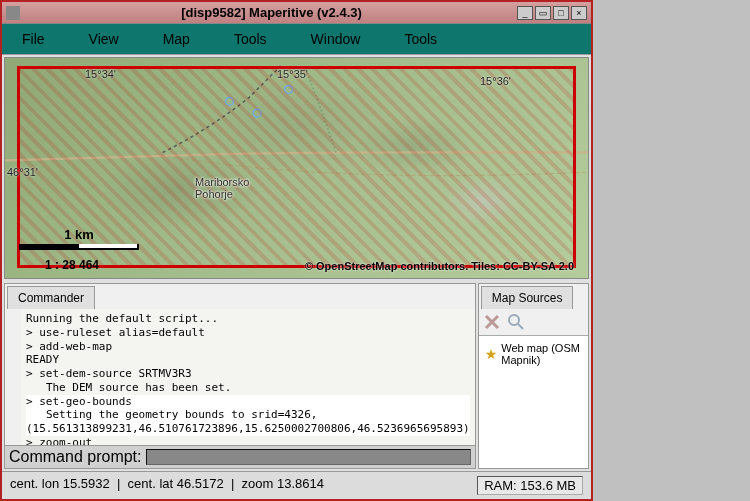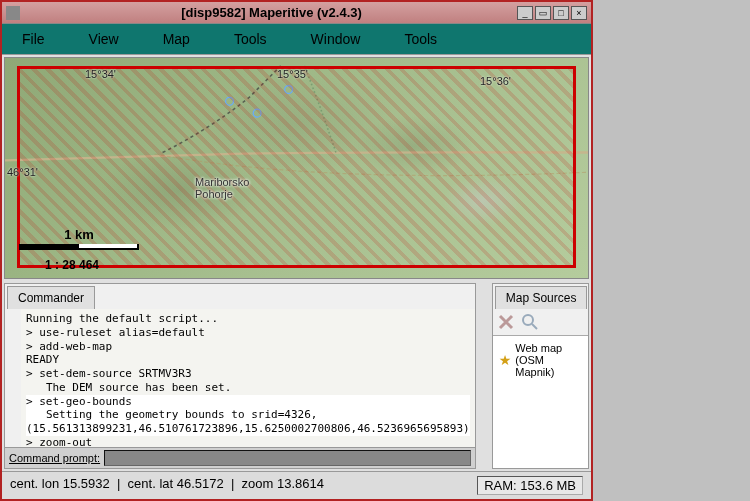--- a/index.html
+++ b/index.html
@@ -20,29 +20,29 @@
   radial-gradient(ellipse 40px 25px at 82% 65%, rgba(200,200,200,0.5), transparent); }
 .map-roads { position: absolute; inset: 0; }
 .sel-border { position: absolute; left: 12px; right: 12px; top: 8px; bottom: 10px; border: 3px solid #c00; background: repeating-linear-gradient(45deg, transparent, transparent 6px, rgba(200,0,0,0.15) 6px, rgba(200,0,0,0.15) 10px); }
 .grid-label { position: absolute; font-size: 11px; color: #222; text-shadow: 0 0 2px #fff; }
 .place-label { position: absolute; font-size: 11px; color: #333; text-shadow: 0 0 3px #fff, 0 0 3px #fff; }
 .scalebar { position: absolute; left: 14px; bottom: 28px; }
 .scalebar-line { width: 120px; height: 6px; border: 2px solid #000; border-top: none; background: linear-gradient(to right, #000 0%, #000 50%, #fff 50%, #fff 100%); }
 .scalebar-text { font-size: 13px; font-weight: bold; color: #000; margin-bottom: 2px; text-align: center; }
 .scale-ratio { position: absolute; left: 40px; bottom: 6px; font-size: 12px; font-weight: bold; color: #000; }
 .attribution { position: absolute; right: 14px; bottom: 6px; font-size: 11px; font-weight: bold; color: #000; text-shadow: 0 0 2px #fff; }
-.bottom-area { flex: 1; display: flex; gap: 16px; padding: 2px; min-height: 0; }
+.bottom-area { flex: 1; display: flex; gap: 2px; padding: 2px; min-height: 0; }
 .panel { display: flex; flex-direction: column; border: 1px solid #999; background: #f0f0f0; }
 .panel-left { flex: 0 0 437px; }
 .panel-right { flex: 1; }
 .panel-tab { background: #e0e0e0; border-bottom: 1px solid #999; padding: 4px 10px; font-size: 12px; width: fit-content; border: 1px solid #999; border-bottom: none; margin: 2px 0 0 2px; }
 .console { flex: 1; background: #f4f4f0; font-family: monospace; font-size: 11px; padding: 3px 5px; overflow: auto; white-space: pre-wrap; line-height: 1.25; margin-left: 16px; }
 .hl-line { background: #fff; }
 .cmd-prompt-row { display: flex; align-items: center; background: #d0d0d0; border-top: 1px solid #999; padding: 2px 4px; gap: 4px; }
-.cmd-prompt-label { font-size: 11px; text-decoration: underline; }
+.cmd-prompt-label { font-size: 16px; }
 .cmd-input { flex: 1; height: 16px; background: #888; border: 1px inset #666; }
 .src-toolbar { display: flex; gap: 6px; padding: 4px; border-bottom: 1px solid #aaa; align-items: center; }
 .tb-icon { width: 18px; height: 18px; display: inline-block; }
 .src-list { flex: 1; background: #fff; padding: 4px 6px; font-size: 11px; }
 .src-item { display: flex; align-items: center; gap: 4px; padding: 2px 0; }
 .star { color: #d4a017; font-size: 14px; }
 .statusbar { background: #dcdcdc; border-top: 1px solid #999; padding: 4px 8px; display: flex; font-size: 13px; }
 .status-left { flex: 1; }
 .status-right { border: 1px inset #aaa; padding: 1px 6px; background: #e8e8e8; }
 </style>
@@ -90,20 +90,21 @@
     <div class="grid-label" style="left:2px;top:108px">46°31'</div>
     <div class="place-label" style="left:190px;top:118px;white-space:pre">Mariborsko
 Pohorje</div>
     <div class="place-label" style="left:605px;top:78px">Habakuk</div>
     <div class="place-label" style="left:624px;top:138px">Maribor</div>
     <div class="scalebar">
       <div class="scalebar-text">1 km</div>
       <div class="scalebar-line"></div>
     </div>
     <div class="scale-ratio">1 : 28 464</div>
+    <div class="attribution">© OpenStreetMap contributors. Tiles: CC-BY-SA 2.0</div>
   </div>
 
   <div class="bottom-area">
     <div class="panel panel-left">
       <div class="panel-tab">Commander</div>
       <div class="console" id="console"><div>Running the default script...</div><div>&gt; use-ruleset alias=default</div><div>&gt; add-web-map</div><div>READY</div><div>&gt; set-dem-source SRTMV3R3</div><div>   The DEM source has been set.</div><div class="hl-line">&gt; set-geo-bounds</div><div class="hl-line">   Setting the geometry bounds to srid=4326,</div><div class="hl-line">(15.561313899231,46.510761723896,15.6250002700806,46.5236965695893)</div><div>&gt; zoom-out</div></div>
       <div class="cmd-prompt-row">
         <span class="cmd-prompt-label">Command prompt:</span>
         <input class="cmd-input" style="">
       </div>

